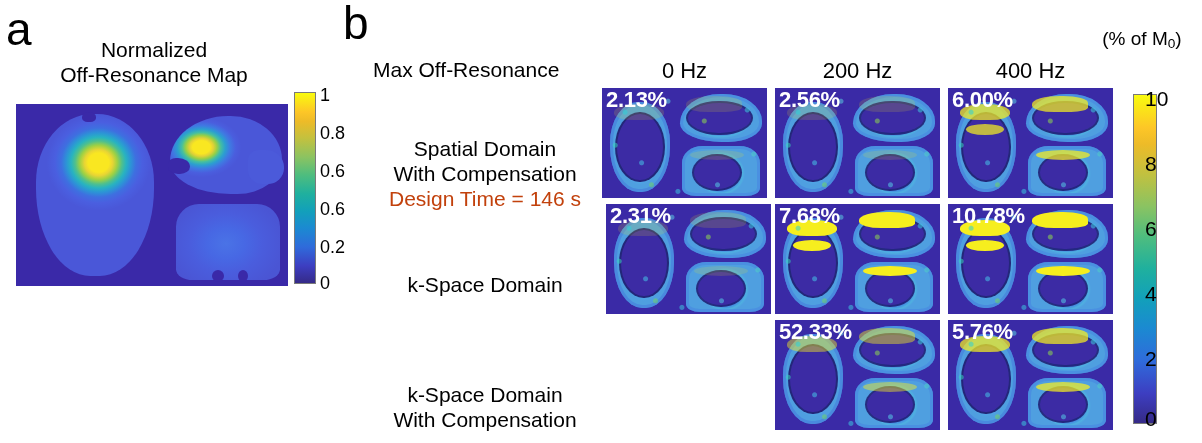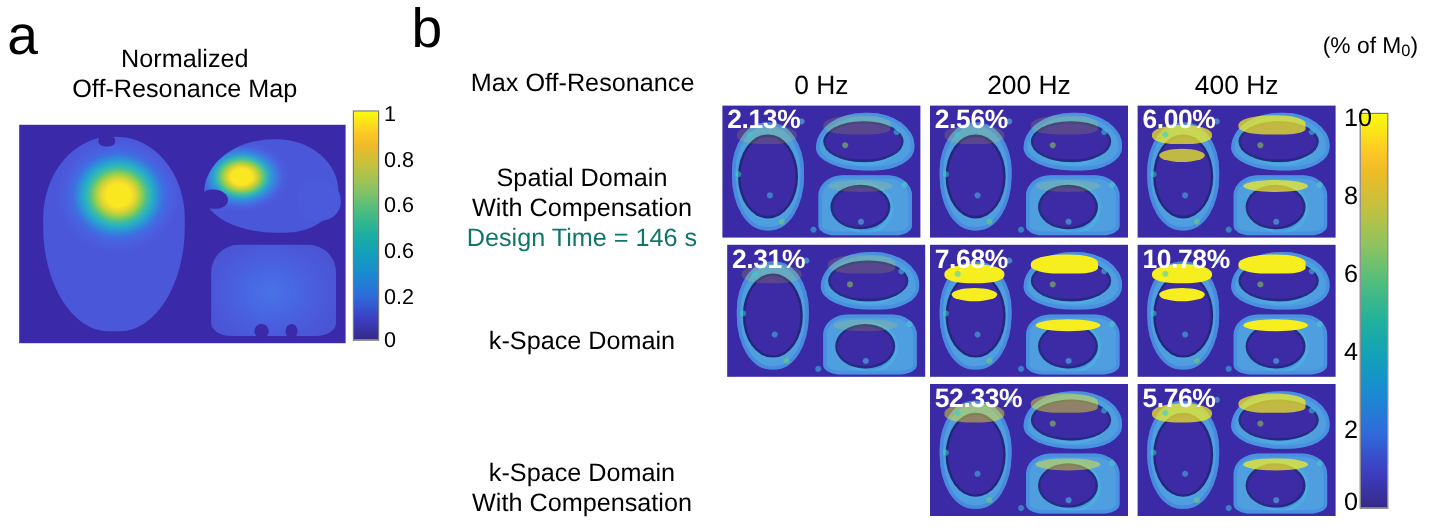--- a/index.html
+++ b/index.html
@@ -136,60 +136,60 @@
   .cbar-tick-label {
     position: absolute;
     font-size: 18px;
     line-height: 1;
     color: #000;
     white-space: nowrap;
   }
   #cbar-a-ticks .cbar-tick-label { left: 320px; }
 
   #cbar-b { left: 1133px; top: 94px; width: 24px; height: 330px; }
-  #cbar-b-ticks .cbar-tick-label { left: 1120px; font-size: 21px; text-align: right; }
+  #cbar-b-ticks .cbar-tick-label { left: 1145px; font-size: 21px; text-align: right; }
   #cbar-b-title {
     position: absolute;
     left: 1082px;
     top: 28px;
     width: 120px;
     text-align: center;
     font-size: 19px;
     line-height: 1.15;
   }
   sub { font-size: 0.72em; vertical-align: -0.22em; }
 
   
   #col-header-label {
     position: absolute;
     left: 373px;
     top: 58px;
     width: 225px;
-    text-align: center;
+    text-align: left;
     font-size: 21px;
     line-height: 1.15;
   }
   .col-header {
     position: absolute;
     top: 58px;
     width: 165px;
     text-align: center;
     font-size: 22px;
     line-height: 1.15;
   }
   .row-label {
     position: absolute;
     left: 370px;
     width: 230px;
     text-align: center;
     font-size: 21px;
     line-height: 1.2;
     margin-top: 44px;
   }
-  .row-label .design-time { color: #0f766e; display: block; }
+  .row-label .design-time { color: #c2410c; display: block; }
 
   .tile {
     position: absolute;
     width: 165px;
     height: 110px;
     background: #3a2aa6;
     overflow: hidden;
   }
   .tile-pct {
     position: absolute;

